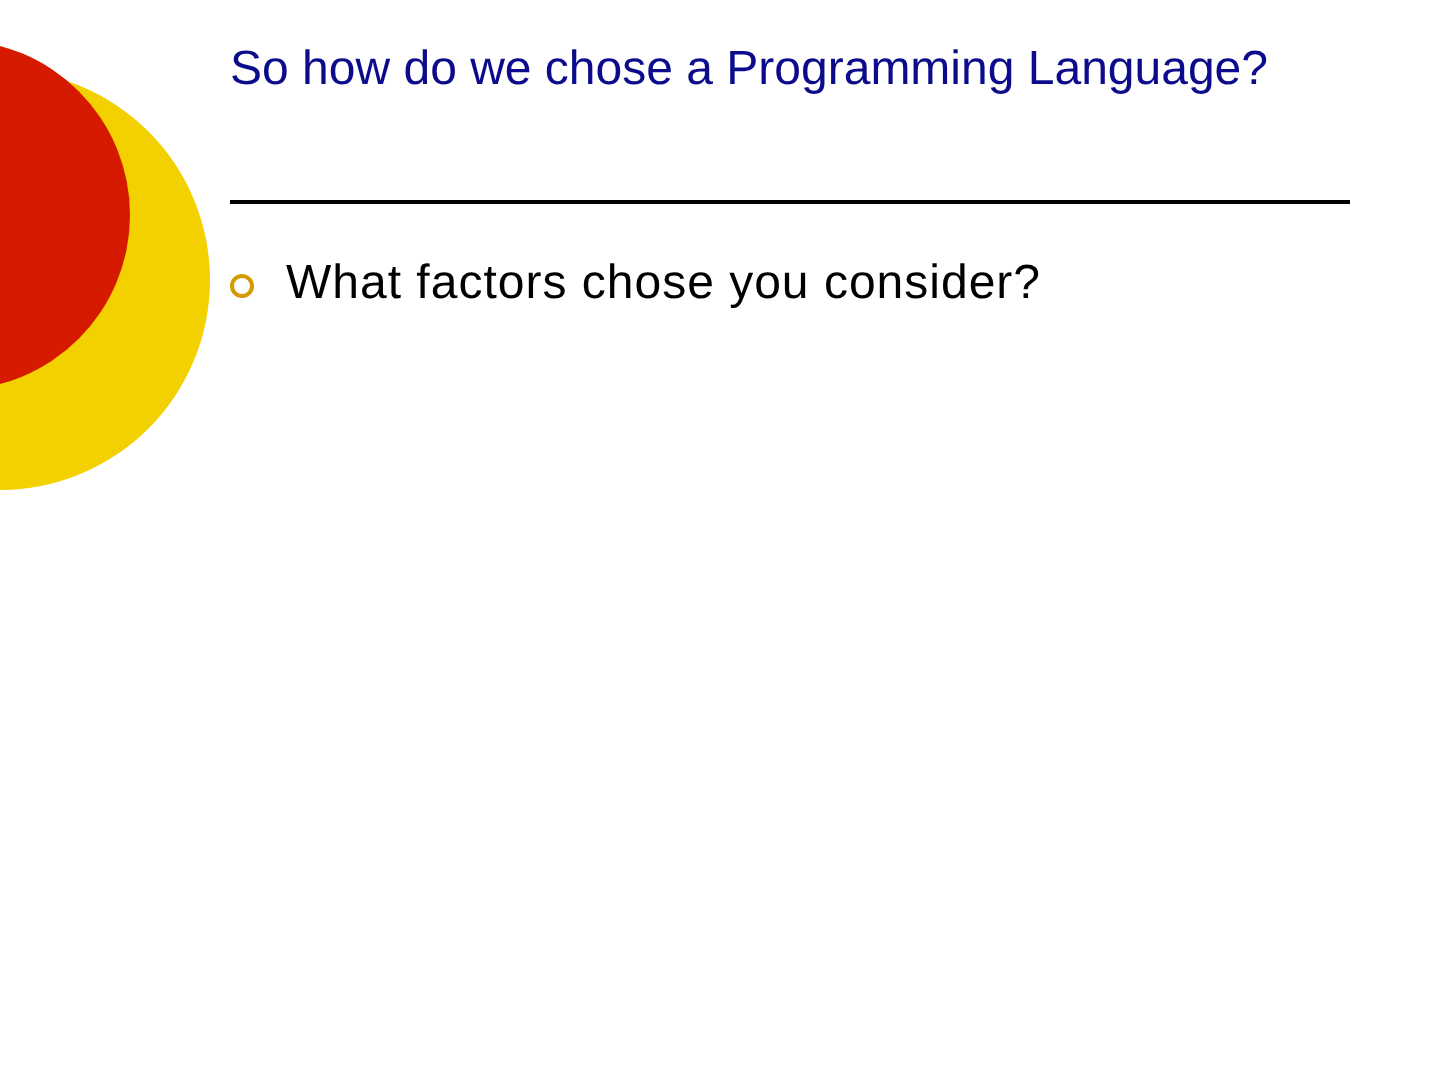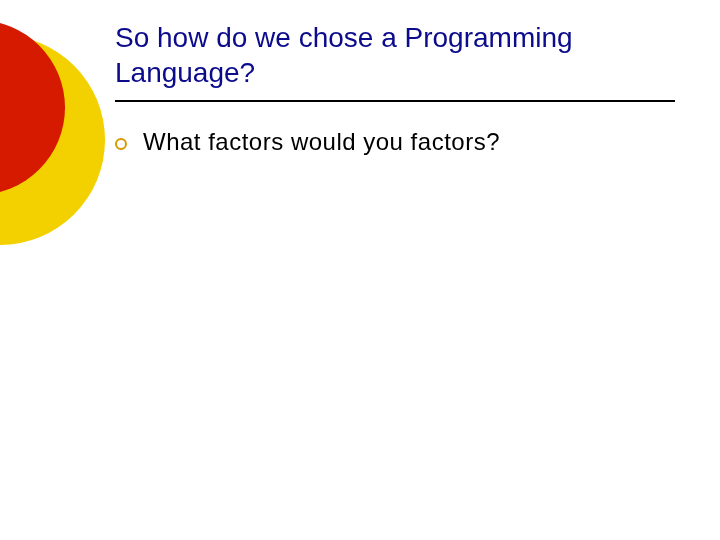--- a/index.html
+++ b/index.html
@@ -28,21 +28,21 @@
     background: #d61a00;
     left: -110px;
     top: 20px;
   }
   .title {
     position: absolute;
     left: 115px;
     top: 20px;
     width: 560px;
     color: #0b0b8c;
-    font-size: 28px;
+    font-size: 24px;
     line-height: 1.25;
     font-weight: 400;
   }
   .divider {
     position: absolute;
     left: 115px;
     top: 100px;
     width: 560px;
     height: 0;
     border-top: 2px solid #000000;
@@ -75,14 +75,14 @@
 
 <div class="circle circle-yellow"></div>
 <div class="circle circle-red"></div>
 
 <div class="title">So how do we chose a Programming Language?</div>
 
 <div class="divider"></div>
 
 <div class="bullet-row">
   <div class="bullet"></div>
-  <div class="bullet-text">What factors would you factors?</div>
+  <div class="bullet-text">What factors chose you consider?</div>
 </div>
 
 </body></html>

